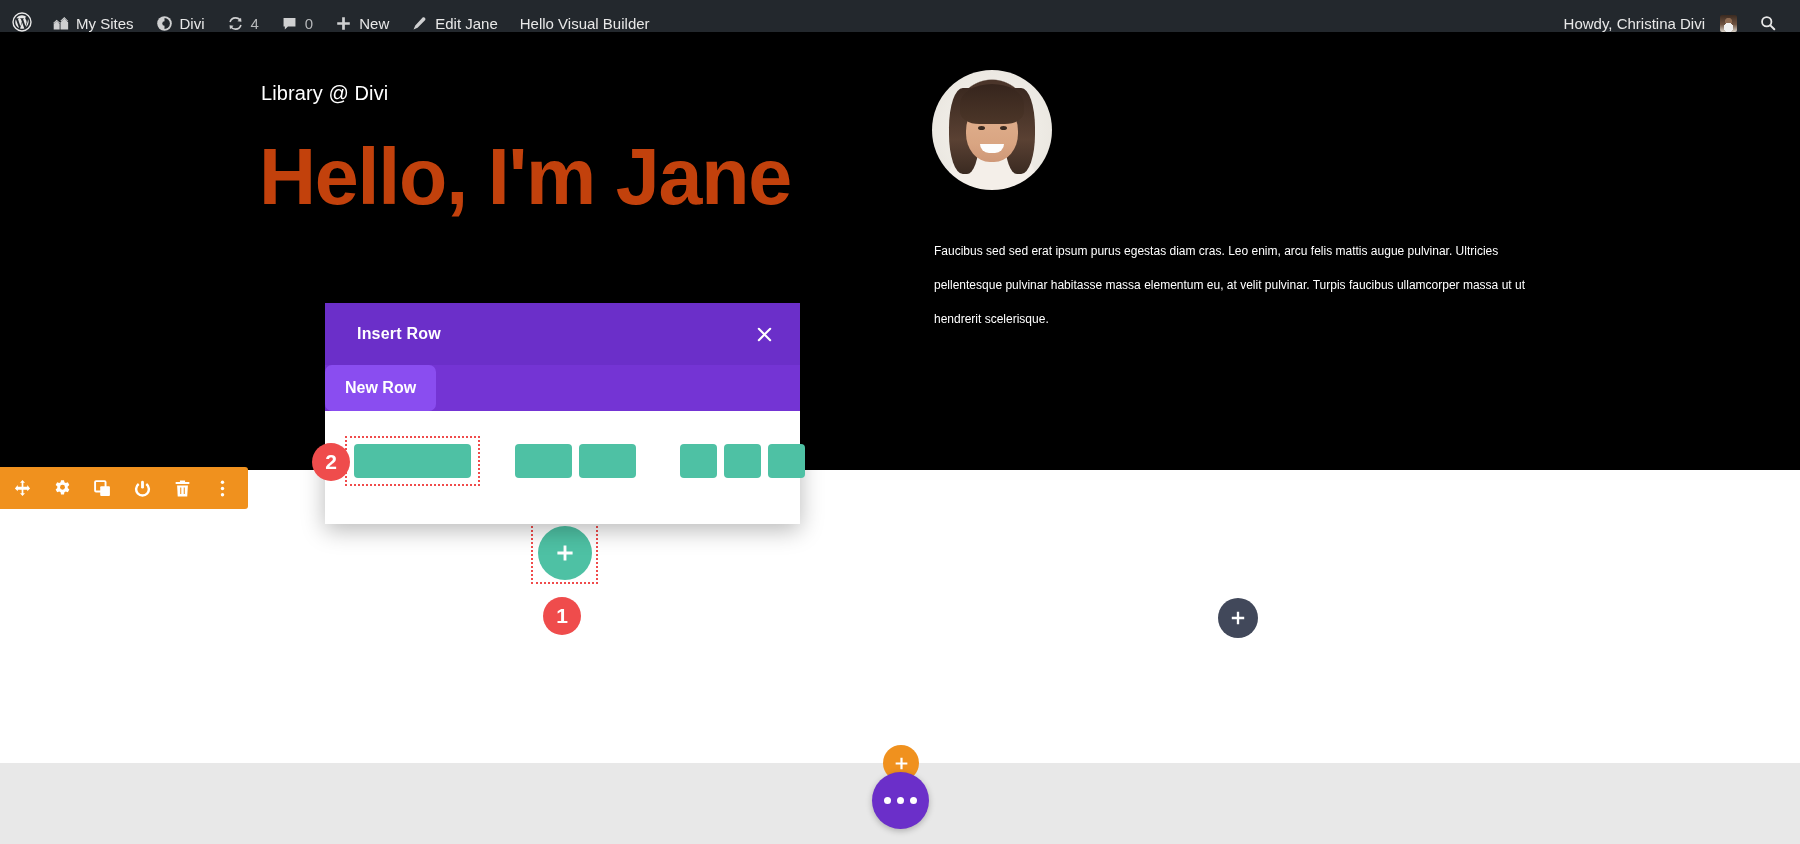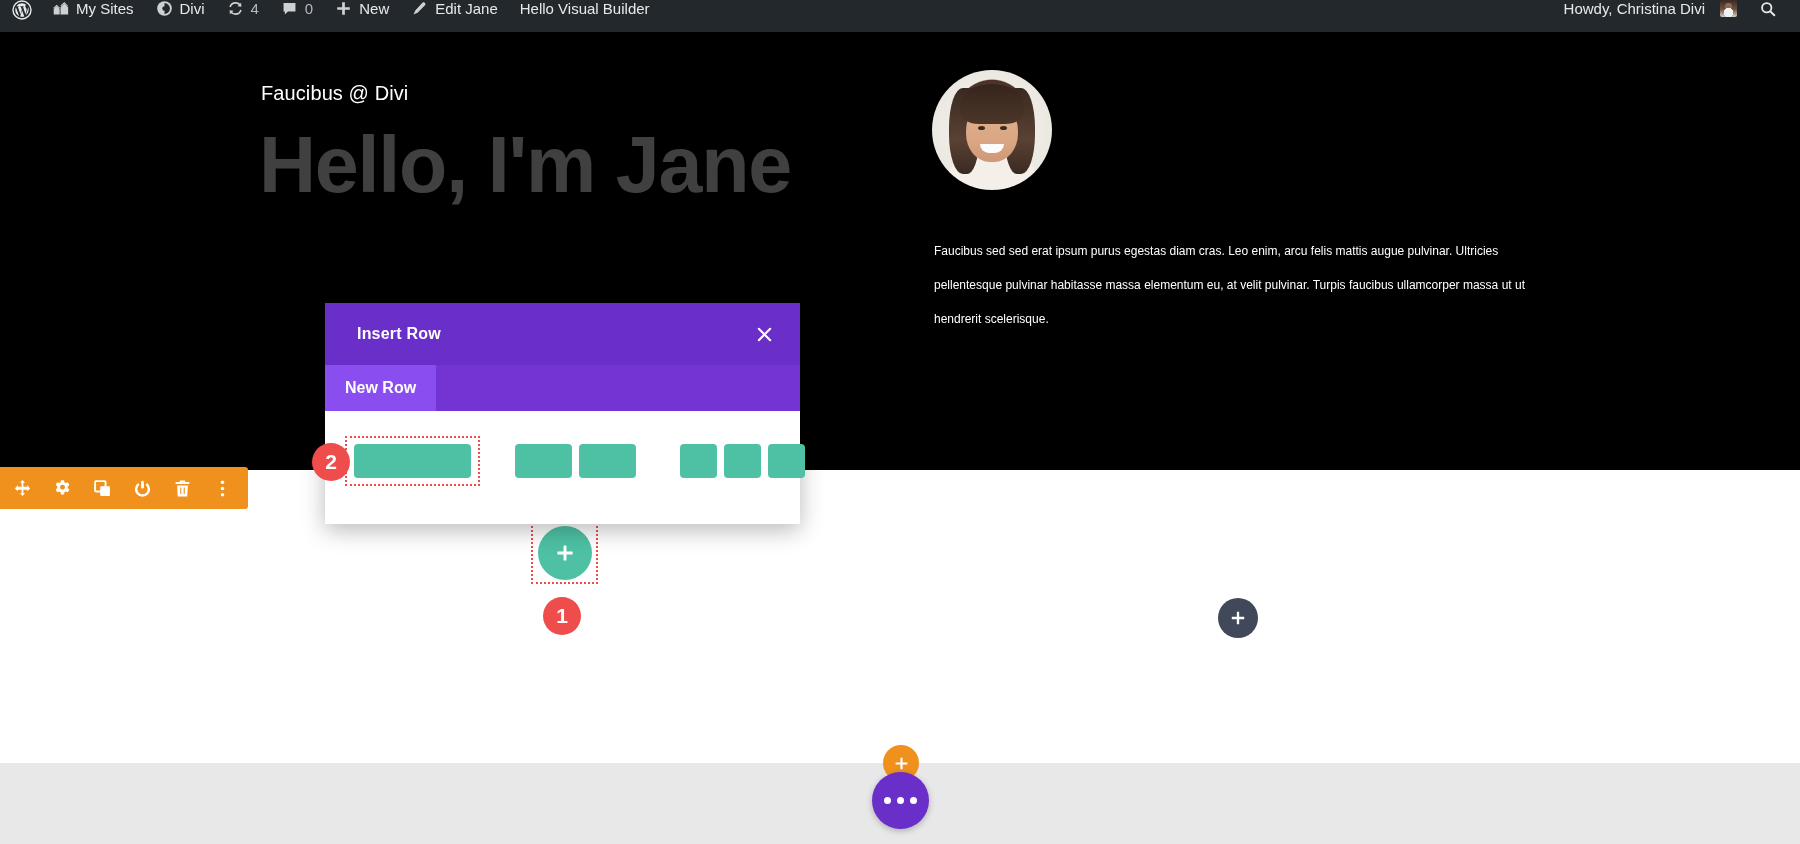--- a/index.html
+++ b/index.html
@@ -26,21 +26,21 @@
     width: 1800px; height: 32px;
     background: #23282d;
     display: flex; align-items: center;
     color: #c3c4c7;
     font-size: 15px;
     z-index: 60;
   }
   .ab-left { display: flex; align-items: center; height: 32px; }
   .ab-right { margin-left: auto; display: flex; align-items: center; height: 32px; padding-right: 12px; }
   .ab-item {
-    display: flex; align-items: flex-start; gap: 7px;
+    display: flex; align-items: flex-end; gap: 7px;
     height: 32px; padding: 0 11px;
     color: #e8e8e8; white-space: nowrap; cursor: pointer;
   }
   .ab-logo { padding: 0 9px 0 12px; }
   .ab-count {
     display: inline-block; color: #b6b8ba; font-size: 15px;
   }
   .ab-icon { display: inline-flex; align-items: center; justify-content: center; }
   .ab-icon svg { display: block; }
   .avatar-mini {
@@ -69,22 +69,22 @@
     width: 1800px; height: 81px;
     background: #e8e8e8;
   }
 
   
   .kicker {
     position: absolute; left: 261px; top: 82px;
     color: #ffffff; font-size: 20px; letter-spacing: .1px;
   }
   .headline {
-    position: absolute; left: 259px; top: 124px;
-    color: #404040; font-size: 79px; font-weight: 700;
+    position: absolute; left: 259px; top: 136px;
+    color: #c2410c; font-size: 79px; font-weight: 700;
     letter-spacing: -1.2px; line-height: 1.05;
   }
   .avatar {
     position: absolute; left: 932px; top: 70px;
     width: 120px; height: 120px; border-radius: 50%;
     overflow: hidden;
     background:
       radial-gradient(circle at 50% 96%, #f4efe9 0 34%, rgba(244,239,233,0) 35%),
       radial-gradient(ellipse 30% 24% at 50% 53%, #cf9f82 0 70%, rgba(207,159,130,0) 72%),
       radial-gradient(ellipse 46% 52% at 50% 46%, #4b352a 0 72%, rgba(75,53,42,0) 74%),
@@ -225,21 +225,21 @@
   .modal-close svg { display: block; stroke: #ffffff; }
   .modal-tabs {
     display: flex; height: 46px; background: #7434d4;
   }
   .modal-tab {
     display: flex; align-items: center; justify-content: center;
     padding: 0 20px; height: 46px;
     color: #ffffff; font-size: 16px; font-weight: 700;
     cursor: pointer; white-space: nowrap;
   }
-  .modal-tab.active { background: #8a4df0; }
+  .modal-tab.active { background: #8a4df0; border-radius: 7px; }
   .modal-body {
     background: #ffffff;
     padding: 25px 20px 38px 20px;
     display: flex; align-items: center; gap: 26px;
   }
   .layout-opt {
     display: flex; gap: 7px; cursor: pointer;
     padding: 8px 9px;
   }
   .layout-opt.selected {
@@ -347,21 +347,21 @@
           </svg>
         </span>
       </div>
     </div>
   </div>
 
   <div class="sec-dark"></div>
   <div class="sec-white"></div>
   <div class="sec-gray"></div>
 
-  <div class="kicker">Faucibus @ Divi</div>
+  <div class="kicker">Library @ Divi</div>
   <h1 class="headline">Hello, I'm Jane</h1>
 
   <div class="avatar">
     <div class="hair-l"></div>
     <div class="hair-r"></div>
     <div class="face"></div>
     <div class="hair-top"></div>
     <div class="eye l"></div>
     <div class="eye r"></div>
     <div class="smile"></div>

